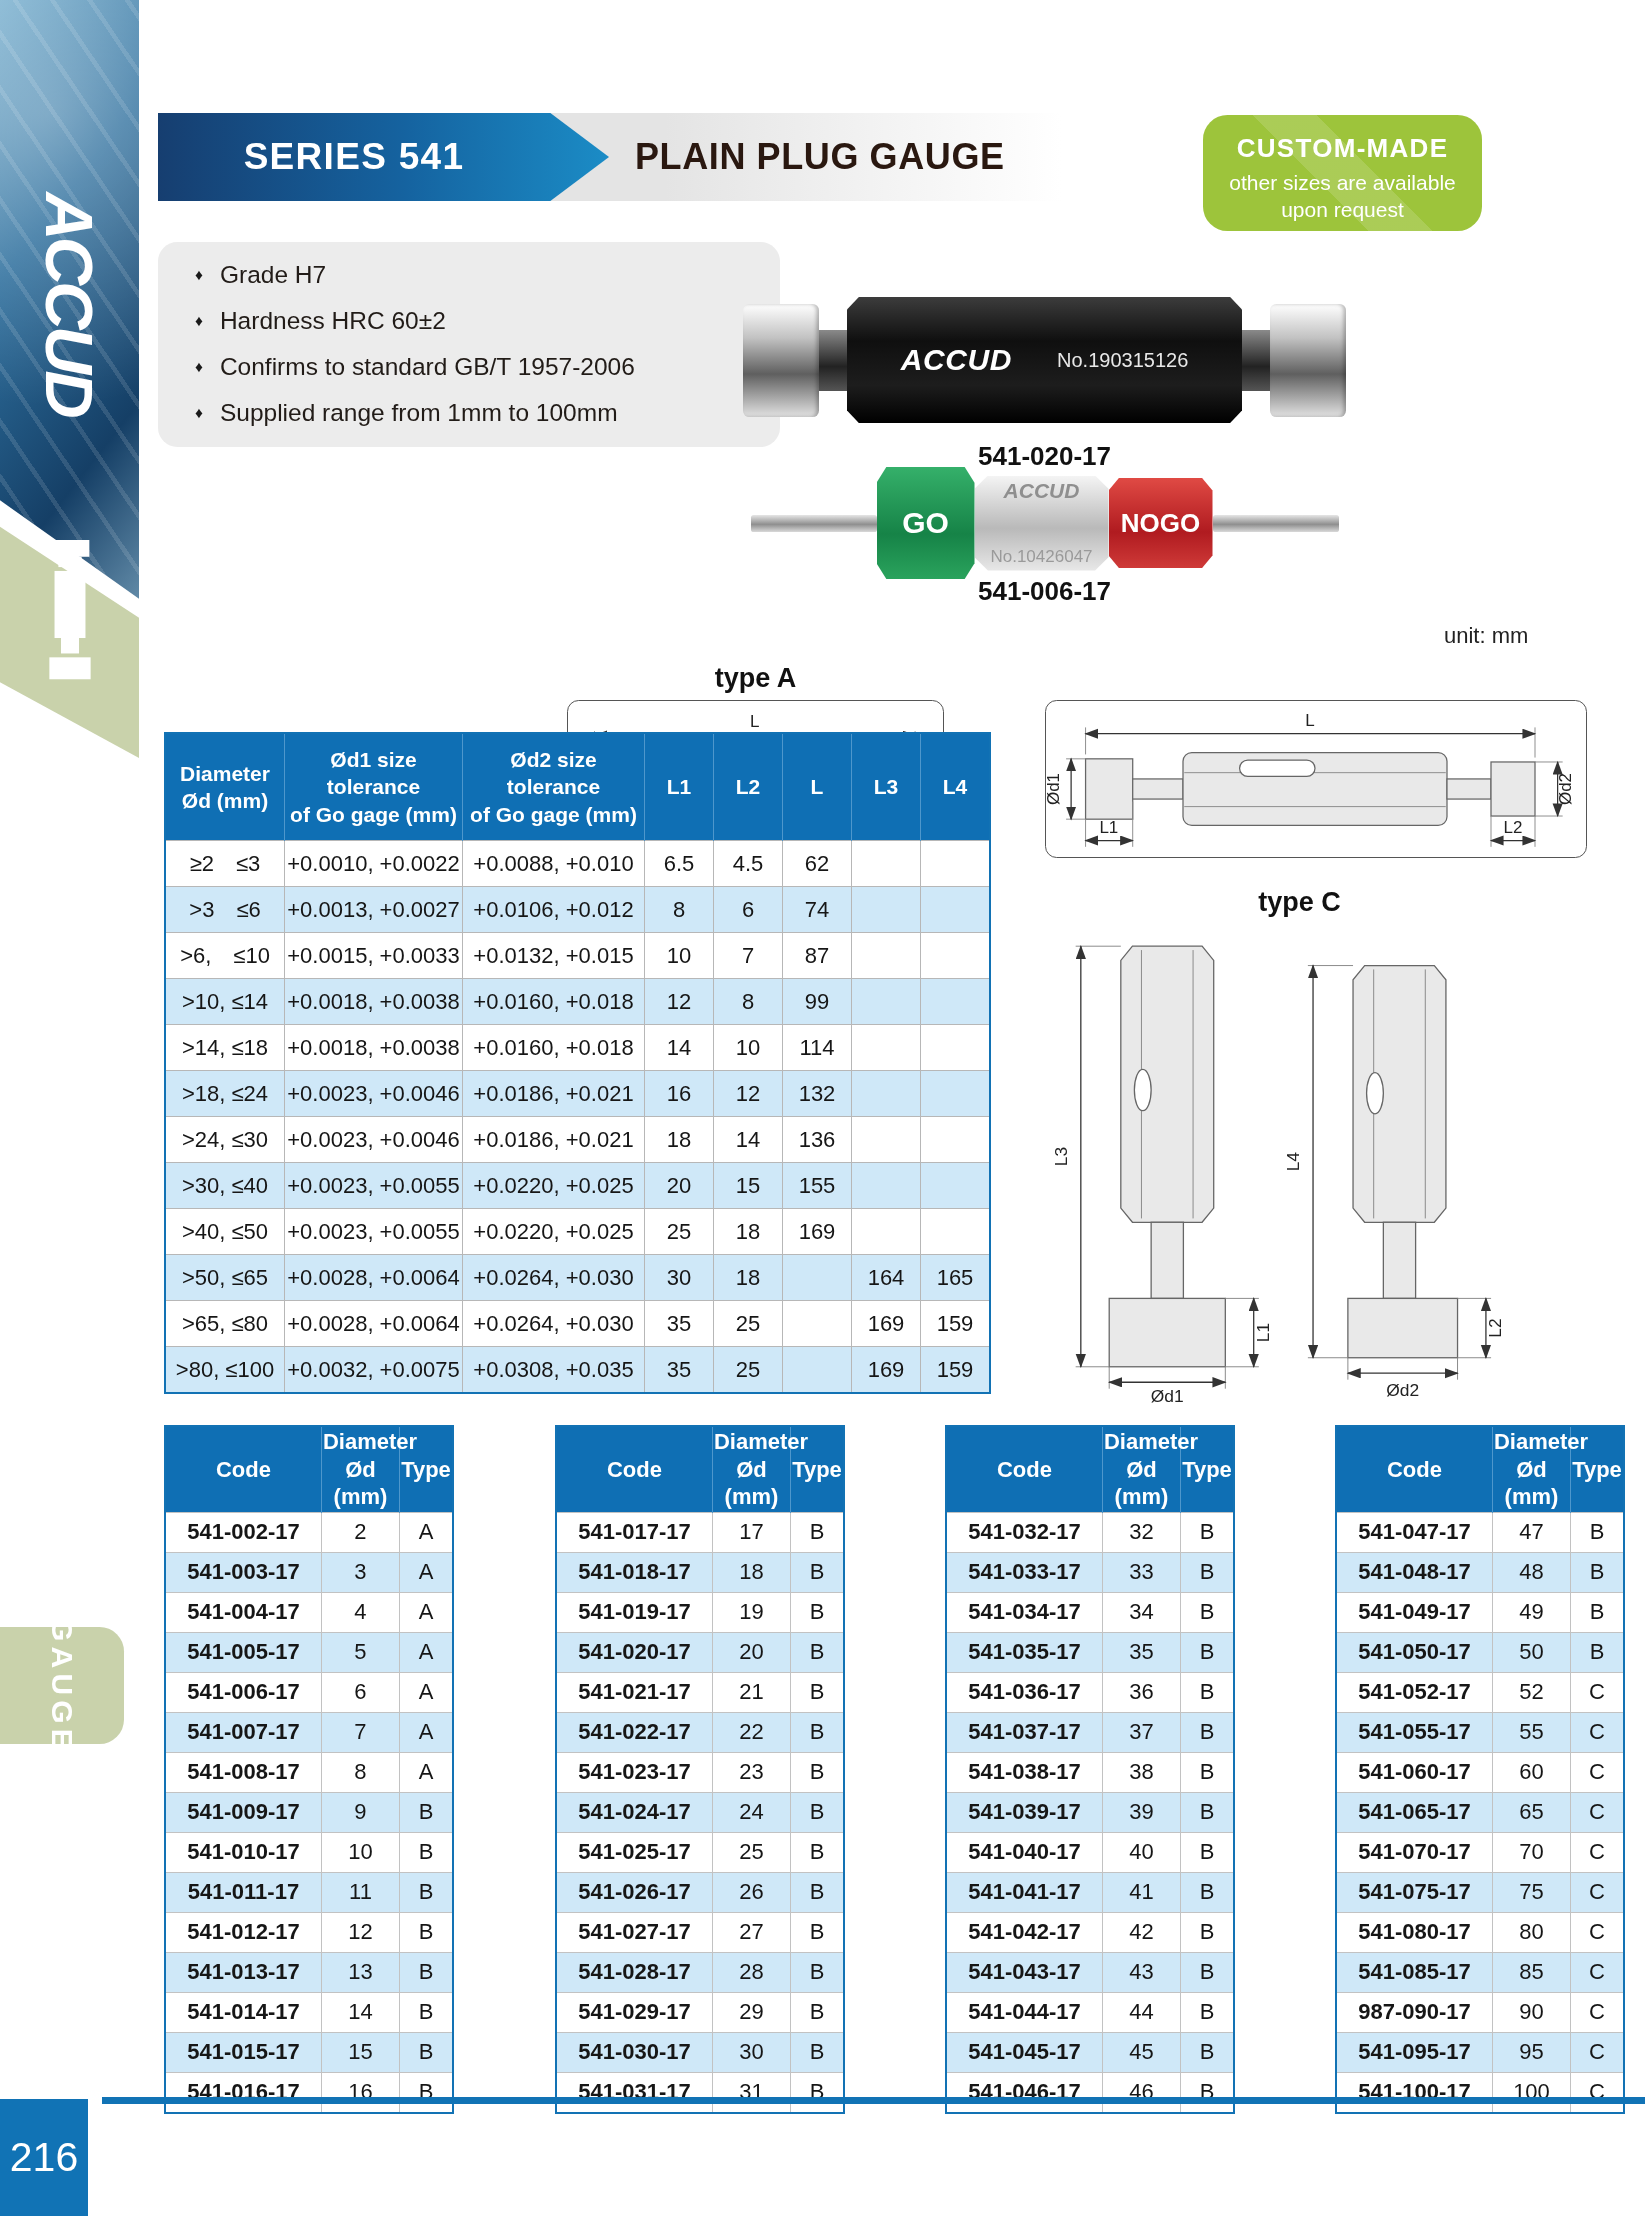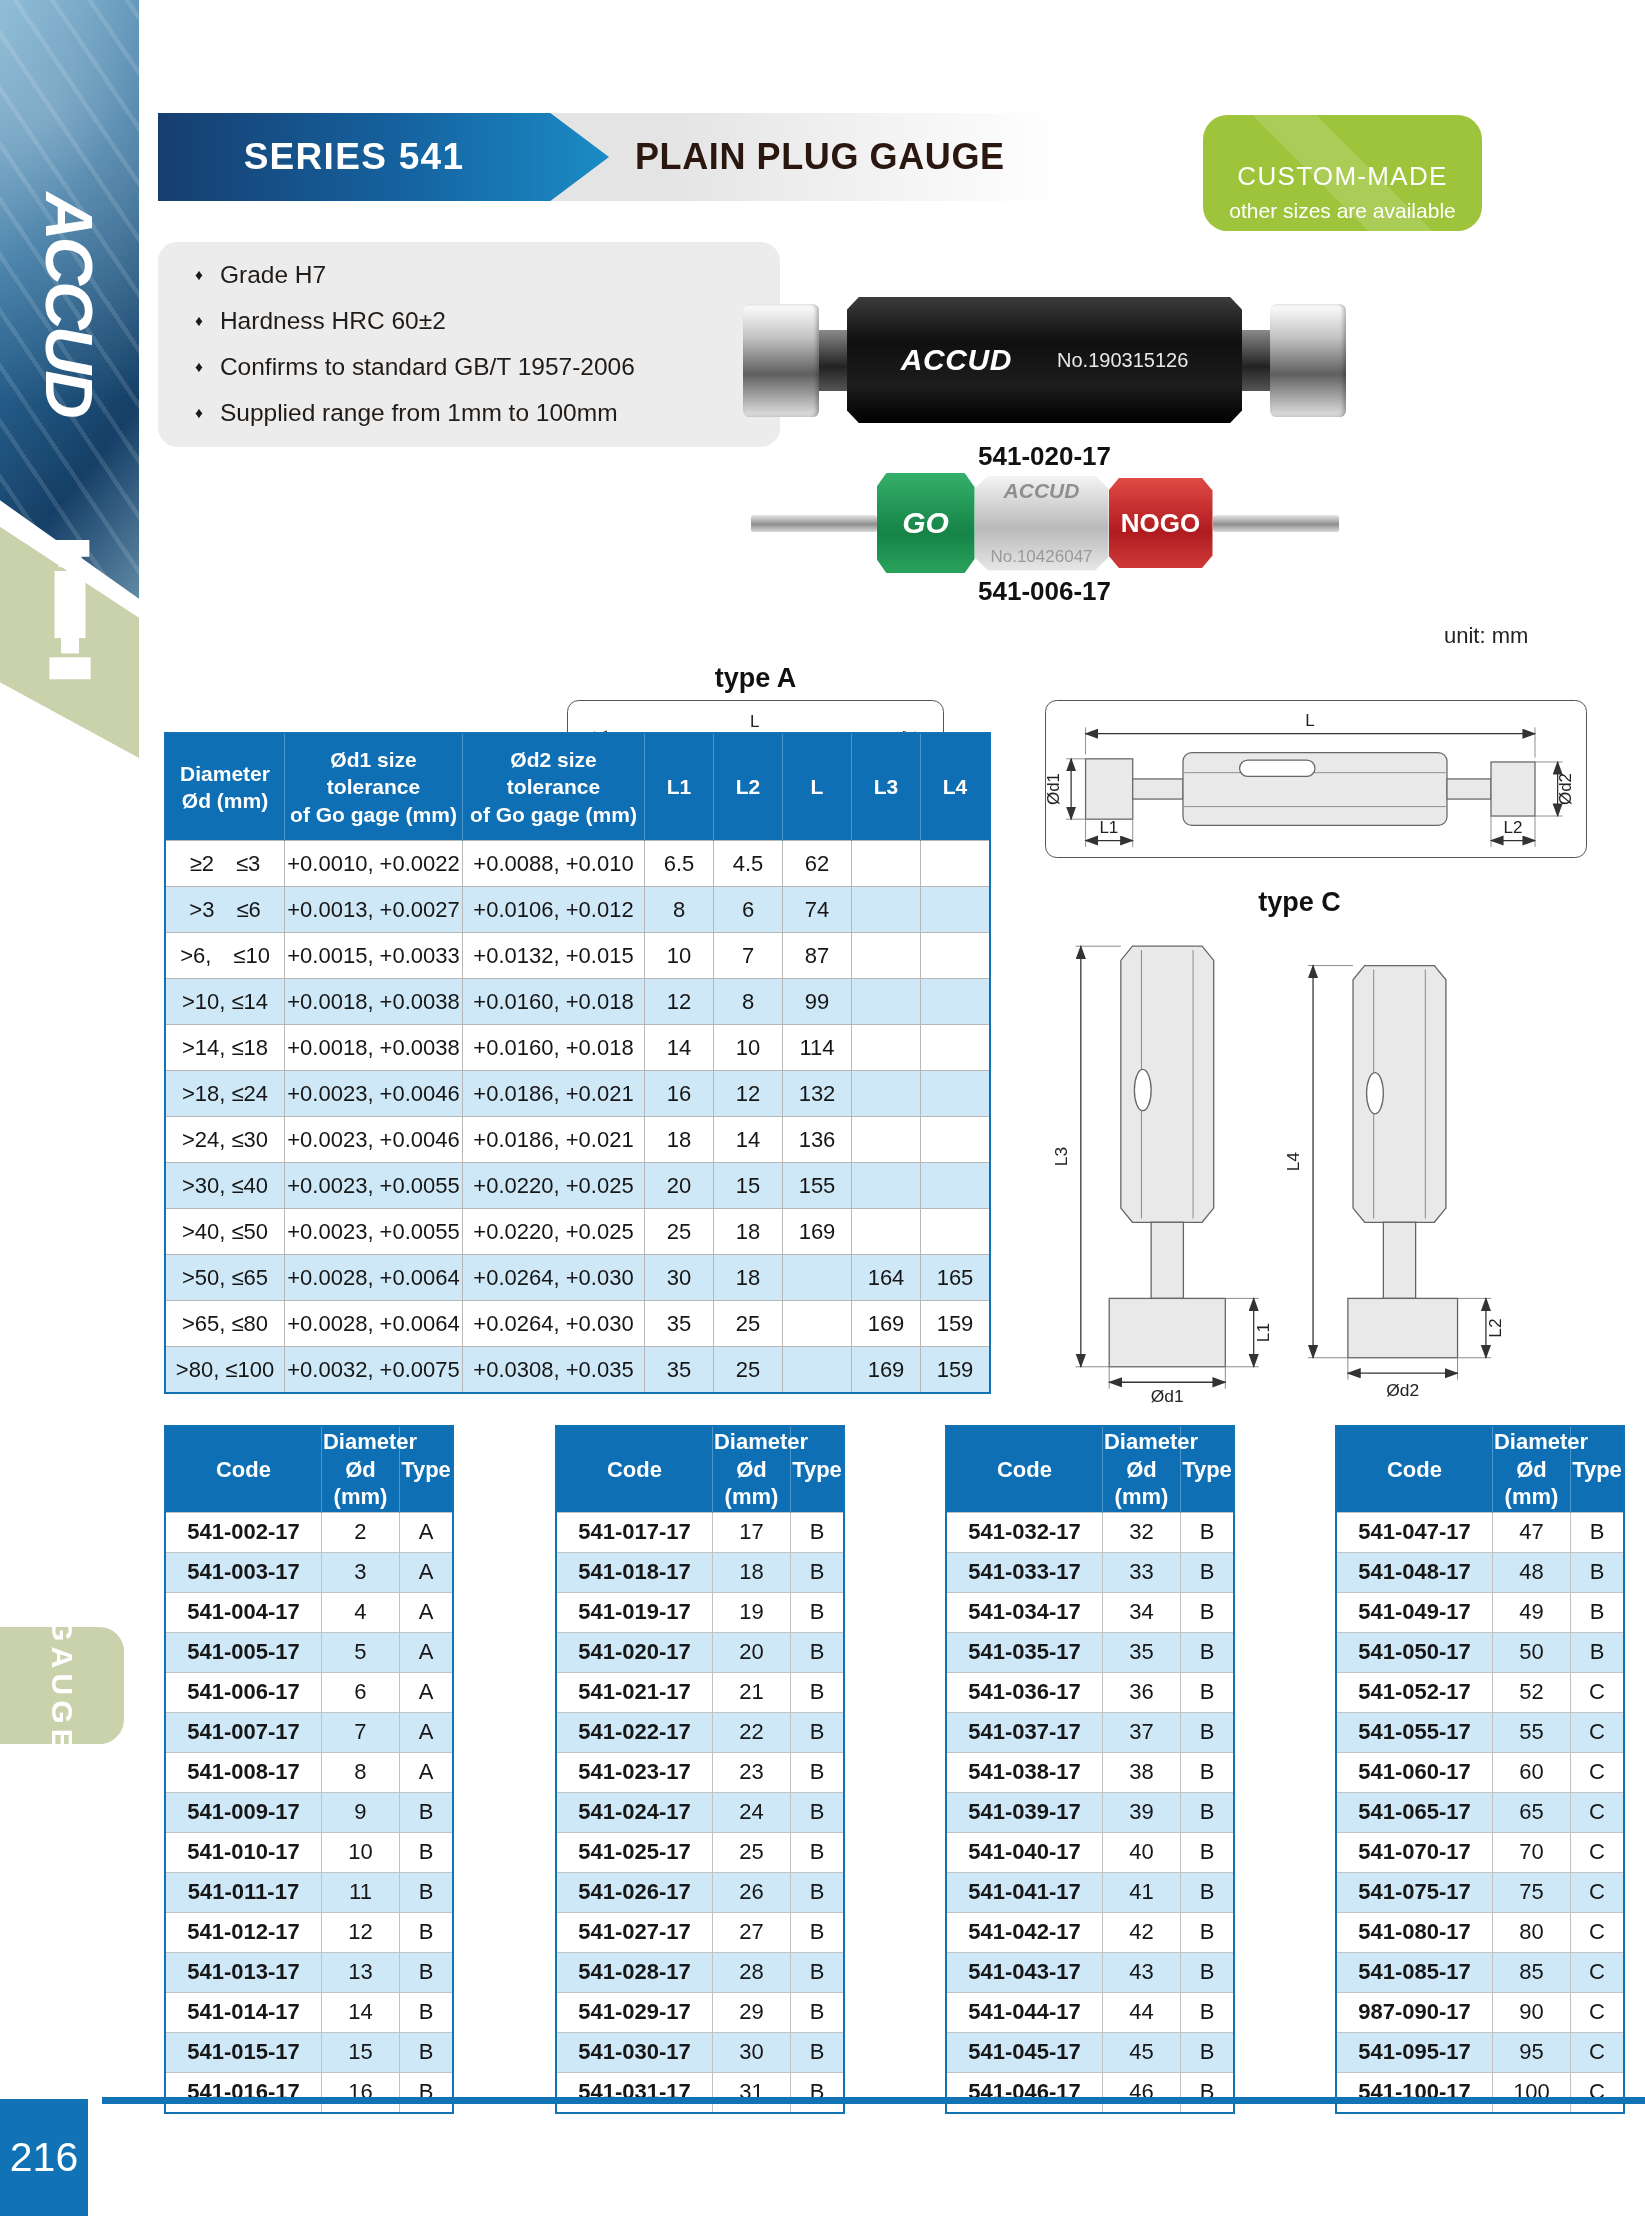--- a/index.html
+++ b/index.html
@@ -30,21 +30,21 @@
   .series-block{position:absolute;left:158px;top:113px;width:451px;height:88px;
     background:linear-gradient(90deg,#163e70 0%,#1563a0 55%,#1b8cc6 100%);
     clip-path:polygon(0 0,87% 0,100% 50%,87% 100%,0 100%);
     display:flex;align-items:center;justify-content:center;padding-right:59px;box-sizing:border-box;}
   .series-block span{color:#fff;font-weight:bold;font-size:37px;letter-spacing:1.3px;}
   .page-title{position:absolute;left:635px;top:113px;height:88px;display:flex;align-items:center;
     color:#2a1810;font-weight:bold;font-size:36px;letter-spacing:0.6px;}
   .badge{position:absolute;left:1203px;top:115px;width:279px;height:116px;background:#9dc43b;border-radius:24.5px;
     color:#fff;text-align:center;box-sizing:border-box;padding-top:18px;
     background-image:linear-gradient(45deg,transparent 42%,rgba(255,255,255,.14) 42% 58%,transparent 58%);}
-  .badge .b1{font-size:26px;font-weight:normal;letter-spacing:1.3px;margin-top:28px;}
+  .badge .b1{font-size:26px;font-weight:bold;letter-spacing:1.3px;}
   .badge .b2{font-size:21px;line-height:1.3;margin-top:5.2px;}
 
   
   .features{position:absolute;left:158px;top:242px;width:622px;height:205px;background:#ececec;border-radius:19.3px;}
   .features ul{list-style:none;margin:0;padding:19.3px 0 19.3px 37px;height:166px;display:flex;flex-direction:column;justify-content:space-between;}
   .features li{display:flex;align-items:center;gap:17px;}
   .features .blt{font-size:15.5px;color:#1a1a1a;}
   .features .ftx{font-size:24.5px;color:#221c18;}
 
   
@@ -58,21 +58,21 @@
   .brand1{color:#fff;font-weight:bold;font-style:italic;font-size:30px;letter-spacing:0.6px;}
   .serial1{color:#e8e8e8;font-size:20px;}
   .prod-label{position:absolute;text-align:center;font-weight:bold;font-size:26px;color:#111;}
   .lab1{left:738px;width:613px;top:441px;}
   .lab2{left:748px;width:593px;top:576px;}
 
   .prod2{position:absolute;left:748px;top:474px;width:593px;height:98px;display:flex;align-items:center;justify-content:center;}
   .pin{width:126px;height:17px;background:linear-gradient(180deg,#e6e6e6,#8f8f8f 55%,#d9d9d9);border-radius:2.6px;}
   .hexblk{clip-path:polygon(10% 0,90% 0,100% 14%,100% 86%,90% 100%,10% 100%,0 86%,0 14%);
     display:flex;flex-direction:column;align-items:center;justify-content:center;}
-  .goblk{width:98px;height:100px;background:linear-gradient(180deg,#35b06a,#168347 60%,#2aa35d);font-style:italic;}
+  .goblk{width:98px;height:112px;background:linear-gradient(180deg,#35b06a,#168347 60%,#2aa35d);}
   .goblk span{color:#fff;font-weight:bold;font-size:30px;}
   .silverblk{width:134px;height:95px;background:linear-gradient(180deg,#f4f4f4,#b9b9b9 55%,#e8e8e8);}
   .brand2{color:#8f8f8f;font-weight:bold;font-style:italic;font-size:21px;}
   .serial2{color:#9a9a9a;font-size:17px;margin-top:44px;}
   .nogoblk{width:104px;height:90px;background:linear-gradient(180deg,#e04a44,#b01b20 60%,#cf3a38);}
   .nogoblk span{color:#fff;font-weight:bold;font-size:26px;}
 
   .unit-note{position:absolute;left:1444px;top:623px;font-size:22px;color:#222;}
 
   

